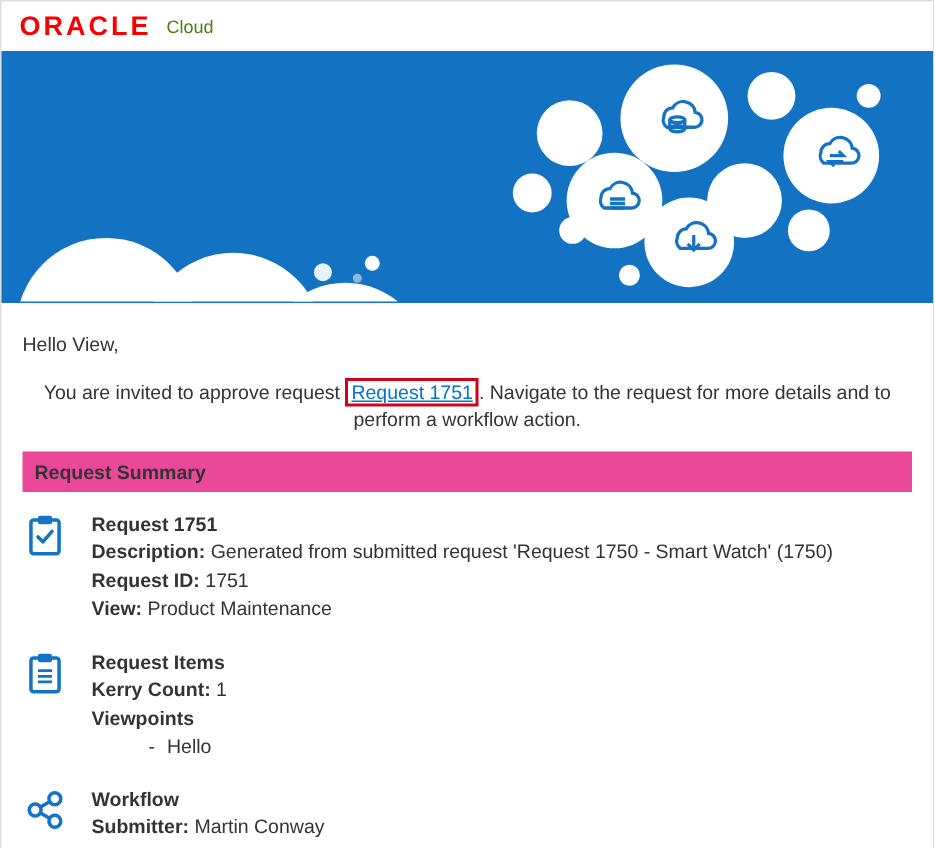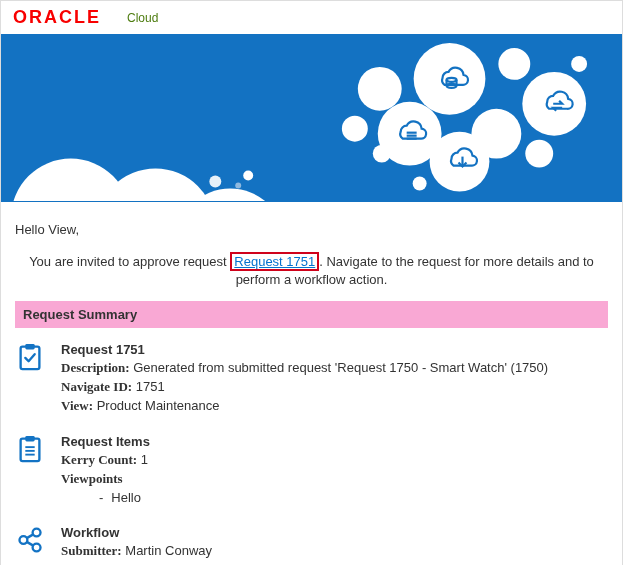--- a/index.html
+++ b/index.html
@@ -16,21 +16,21 @@
     background: #fff;
     border: 1px solid #ddd;
     box-sizing: border-box;
   }
 
   
   .brand-bar {
     display: flex;
     align-items: center;
     padding: 6px 12px;
-    gap: 22px;
+    gap: 6px;
   }
   .oracle-logo {
     font-family: Arial, sans-serif;
     font-weight: bold;
     font-size: 18px;
     letter-spacing: 2px;
     color: #f80000;
   }
   .brand-cloud {
     font-size: 12px;
@@ -53,21 +53,21 @@
   .intro { margin-bottom: 12px; line-height: 1.4; text-align: center; }
   .request-link {
     color: #0572ce;
     text-decoration: underline;
     border: 2px solid #d0021b;
     padding: 0 2px;
     cursor: pointer;
   }
 
   .section-title {
-    background: #f9a8d4;
+    background: #ec4899;
     font-weight: bold;
     padding: 6px 8px;
     margin-bottom: 14px;
   }
 
   .block {
     display: flex;
     gap: 12px;
     margin-bottom: 18px;
   }
@@ -76,21 +76,21 @@
     flex: none;
     padding-top: 0;
   }
   .block .icon-col svg { width: 30px; height: 30px; }
   .block-body { flex: 1; }
   .block-title {
     font-weight: bold;
     margin-bottom: 2px;
   }
   .row { line-height: 1.45; }
-  .row .label { font-weight: bold; font-family: Liberation Serif, serif; }
+  .row .label { font-weight: bold; }
   .vp-list {
     padding-left: 38px;
     line-height: 1.4;
   }
   .vp-list .bullet::before {
     content: "-";
     margin-right: 8px;
   }
 </style>
 </head>
@@ -174,21 +174,21 @@
       <div class="icon-col">
         <svg viewBox="0 0 32 32">
           <rect x="6" y="5" width="20" height="24" rx="2" fill="none" stroke="#1373c4" stroke-width="2.5"></rect>
           <rect x="11" y="2" width="10" height="6" rx="1.5" fill="#1373c4"></rect>
           <polyline points="11,17 14.5,20.5 21,13" fill="none" stroke="#1373c4" stroke-width="2.5" stroke-linecap="round" stroke-linejoin="round"></polyline>
         </svg>
       </div>
       <div class="block-body">
         <div class="block-title">Request 1751</div>
         <div class="row"><span class="label">Description:</span> <span>Generated from submitted request 'Request 1750 - Smart Watch' (1750)</span></div>
-        <div class="row"><span class="label">Navigate ID:</span> <span>1751</span></div>
+        <div class="row"><span class="label">Request ID:</span> <span>1751</span></div>
         <div class="row"><span class="label">View:</span> <span>Product Maintenance</span></div>
       </div>
     </div>
 
     <div class="block">
       <div class="icon-col">
         <svg viewBox="0 0 32 32">
           <rect x="6" y="5" width="20" height="24" rx="2" fill="none" stroke="#1373c4" stroke-width="2.5"></rect>
           <rect x="11" y="2" width="10" height="6" rx="1.5" fill="#1373c4"></rect>
           <line x1="11" y1="14" x2="21" y2="14" stroke="#1373c4" stroke-width="2"></line>

